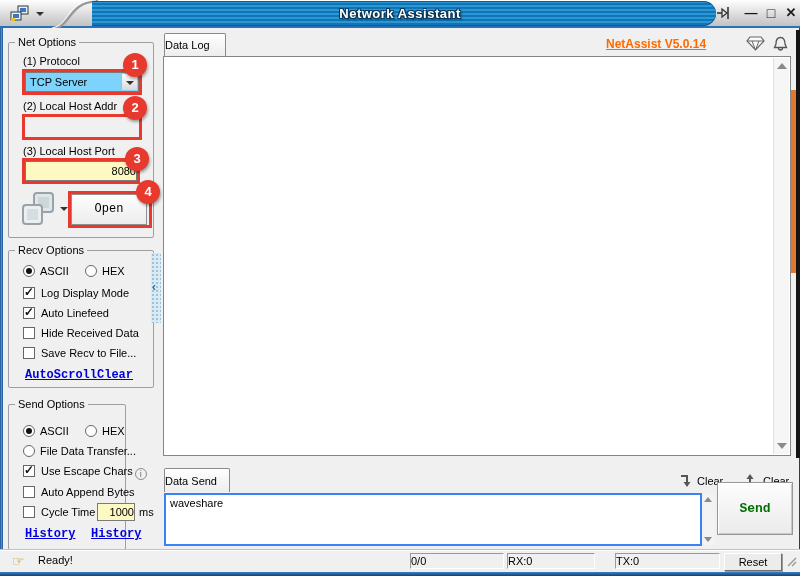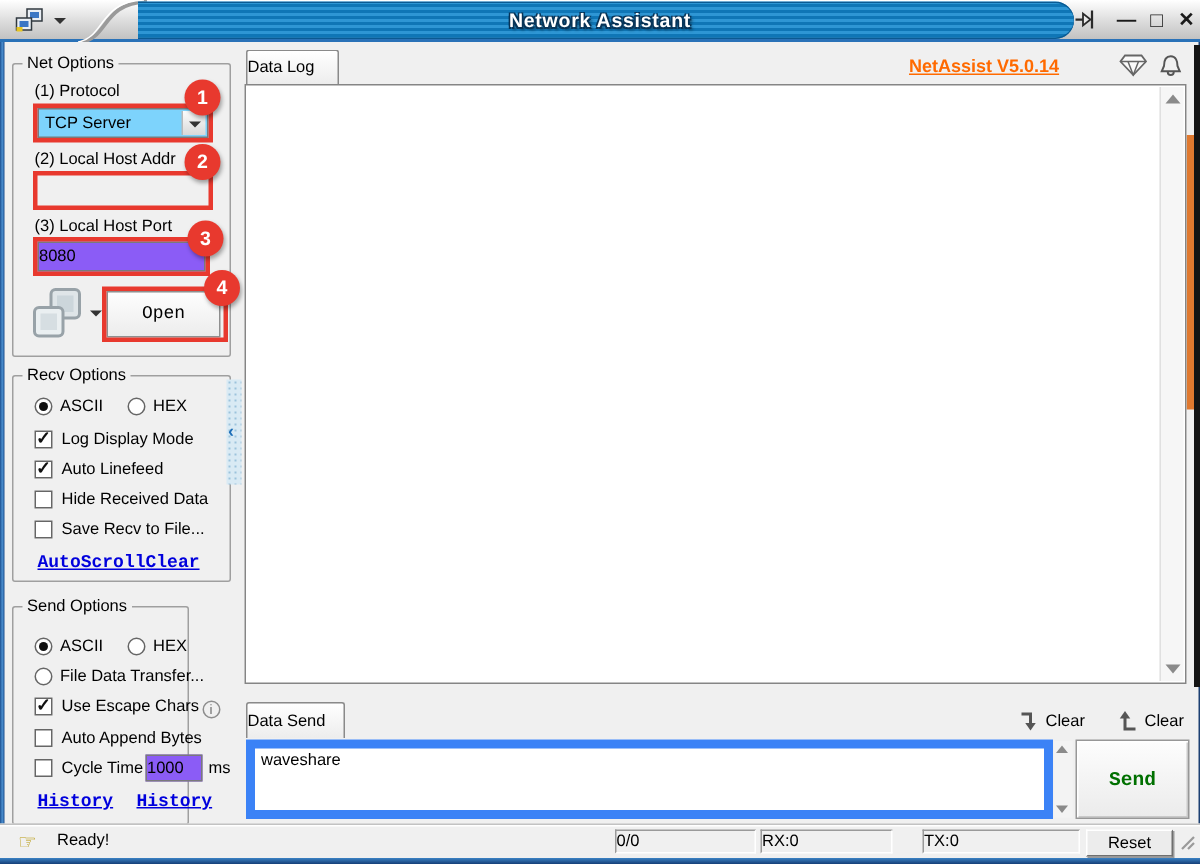--- a/index.html
+++ b/index.html
@@ -41,22 +41,22 @@
   .g-recv{ left:8px; top:250px; width:146px; height:138px; }
   .g-send{ left:8px; top:404px; width:118px; height:146px; }
   .lbl{ position:absolute; white-space:nowrap; }
 
   .combo{ position:absolute; background:#7dd3fc; border:1px solid #7a7a7a; height:20px;
     line-height:18px; padding-left:4px; width:114px; cursor:pointer; }
   .combo-arrow{ position:absolute; right:1px; top:1px; bottom:1px; width:16px;
     background:linear-gradient(180deg,#fdfdfd,#d9d9d9); border-left:1px solid #b9b9b9; }
   .combo-arrow::after{ content:""; position:absolute; left:4px; top:7px; width:0; height:0;
     border-left:4px solid transparent; border-right:4px solid transparent; border-top:4px solid #333; }
-  .textfield{ position:absolute; background:#8b5cf6; border:1px solid #7a7a7a; height:20px;
-    line-height:18px; padding-left:0; }
+  .textfield{ position:absolute; background:#fef9c3; border:1px solid #7a7a7a; height:20px;
+    line-height:18px; padding-left:0;text-align:right; }
   .link{ font-family:"Liberation Mono", monospace; font-weight:bold; font-size:12px;
     color:#0000dd; text-decoration:underline; position:absolute; cursor:pointer; white-space:nowrap; }
 
   .check{ position:absolute; width:12px; height:12px; background:#fff; border:1px solid #666; }
   .check.checked::after{ content:"✓"; position:absolute; left:0px; top:-3px; font-size:12px; font-weight:bold; color:#111; }
   .radio{ position:absolute; width:12px; height:12px; background:#fff; border:1px solid #666; border-radius:50%; }
   .radio.selected::after{ content:""; position:absolute; left:2px; top:2px; width:6px; height:6px; border-radius:50%; background:#111; }
   .info-i{ display:inline-block; width:12px; height:12px; border:1px solid #8d8d8d; border-radius:50%;
     color:#6f6f6f; font-size:9px; line-height:11px; text-align:center; vertical-align:-2px; margin-left:2px; }
 
@@ -91,25 +91,25 @@
     border-left:5px solid transparent; border-right:5px solid transparent; border-bottom:6px solid #8a8a8a; }
   .tri-down{ position:absolute; left:3px; bottom:5px; width:0; height:0;
     border-left:5px solid transparent; border-right:5px solid transparent; border-top:6px solid #8a8a8a; }
 
   .version-link{ position:absolute; left:606px; top:37px; color:#ff6a00; font-weight:bold;
     font-size:12px; text-decoration:underline; cursor:pointer; }
   .hdr-ico{ position:absolute; top:36px; cursor:pointer; }
 
   .clear-btn{ position:absolute; top:470px; height:21px; display:flex; align-items:center; gap:4px; cursor:pointer; }
   .sendbox{ position:absolute; left:164px; top:493px; width:538px; height:53px;
-    background:#fff; border:6px solid #3b82f6; padding:2px 4px; }
+    background:#fff; border:2px solid #3b82f6; padding:2px 4px; }
   .send-scroll{ position:absolute; left:703px; top:494px; width:12px; height:51px; background:#f3f3f3; cursor:pointer; }
   .send-scroll .tri-up{ left:1px; top:3px; border-left-width:4px; border-right-width:4px; border-bottom-width:5px; }
   .send-scroll .tri-down{ left:1px; bottom:3px; border-left-width:4px; border-right-width:4px; border-top-width:5px; }
-  .send-btn{ position:absolute; left:717px; top:493px; width:76px; height:53px;
+  .send-btn{ position:absolute; left:717px; top:482px; width:76px; height:53px;
     background:linear-gradient(180deg,#fdfdfd,#ebebeb); border:1px solid #979797;
     box-shadow:inset 1px 1px 0 #fff, inset -1px -1px 0 #c9c9c9;
     color:#007000; font-family:"Liberation Mono",monospace; font-weight:bold; font-size:13px;
     text-align:center; line-height:51px; cursor:pointer; }
 
   
   .statusbar{ position:absolute; left:0; top:549px; width:800px; height:23px;
     border-top:1px solid #c2c2c2; box-shadow:inset 0 1px 0 #fff; background:#f0f0f0; }
   .hand{ position:absolute; left:12px; top:3px; font-size:14px; color:#b89a10; }
   .ready{ position:absolute; left:38px; top:4px; }

